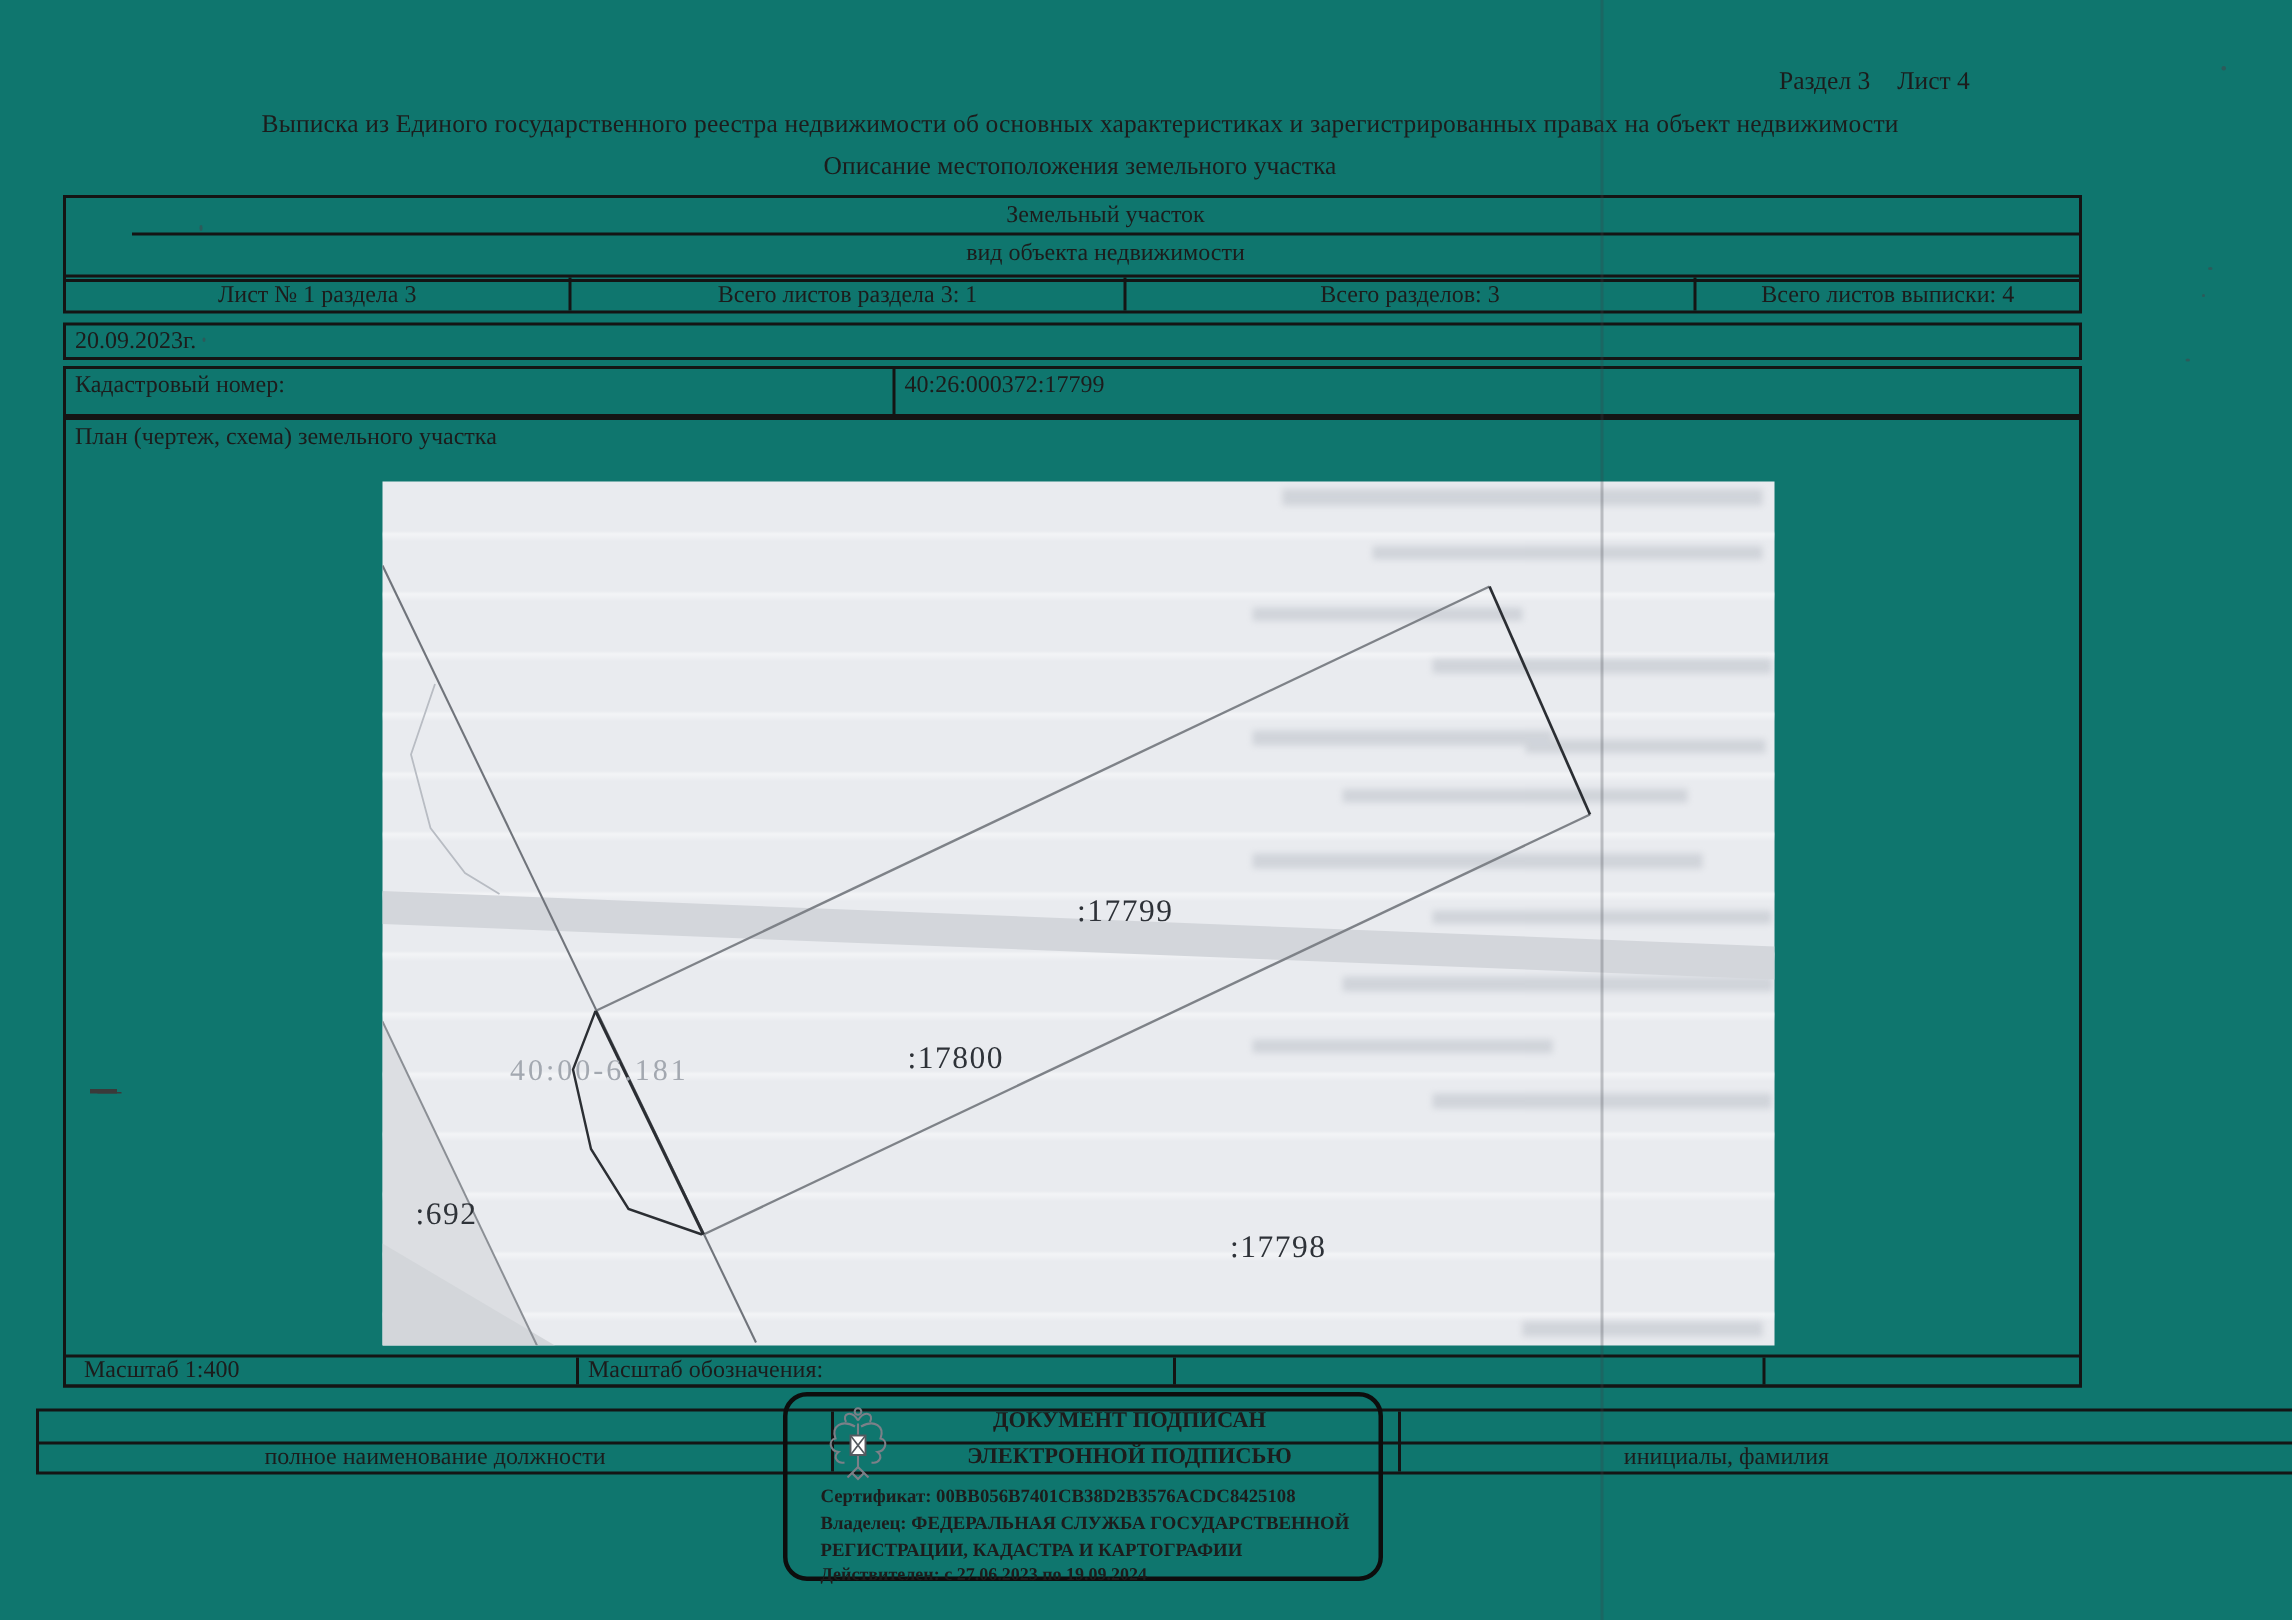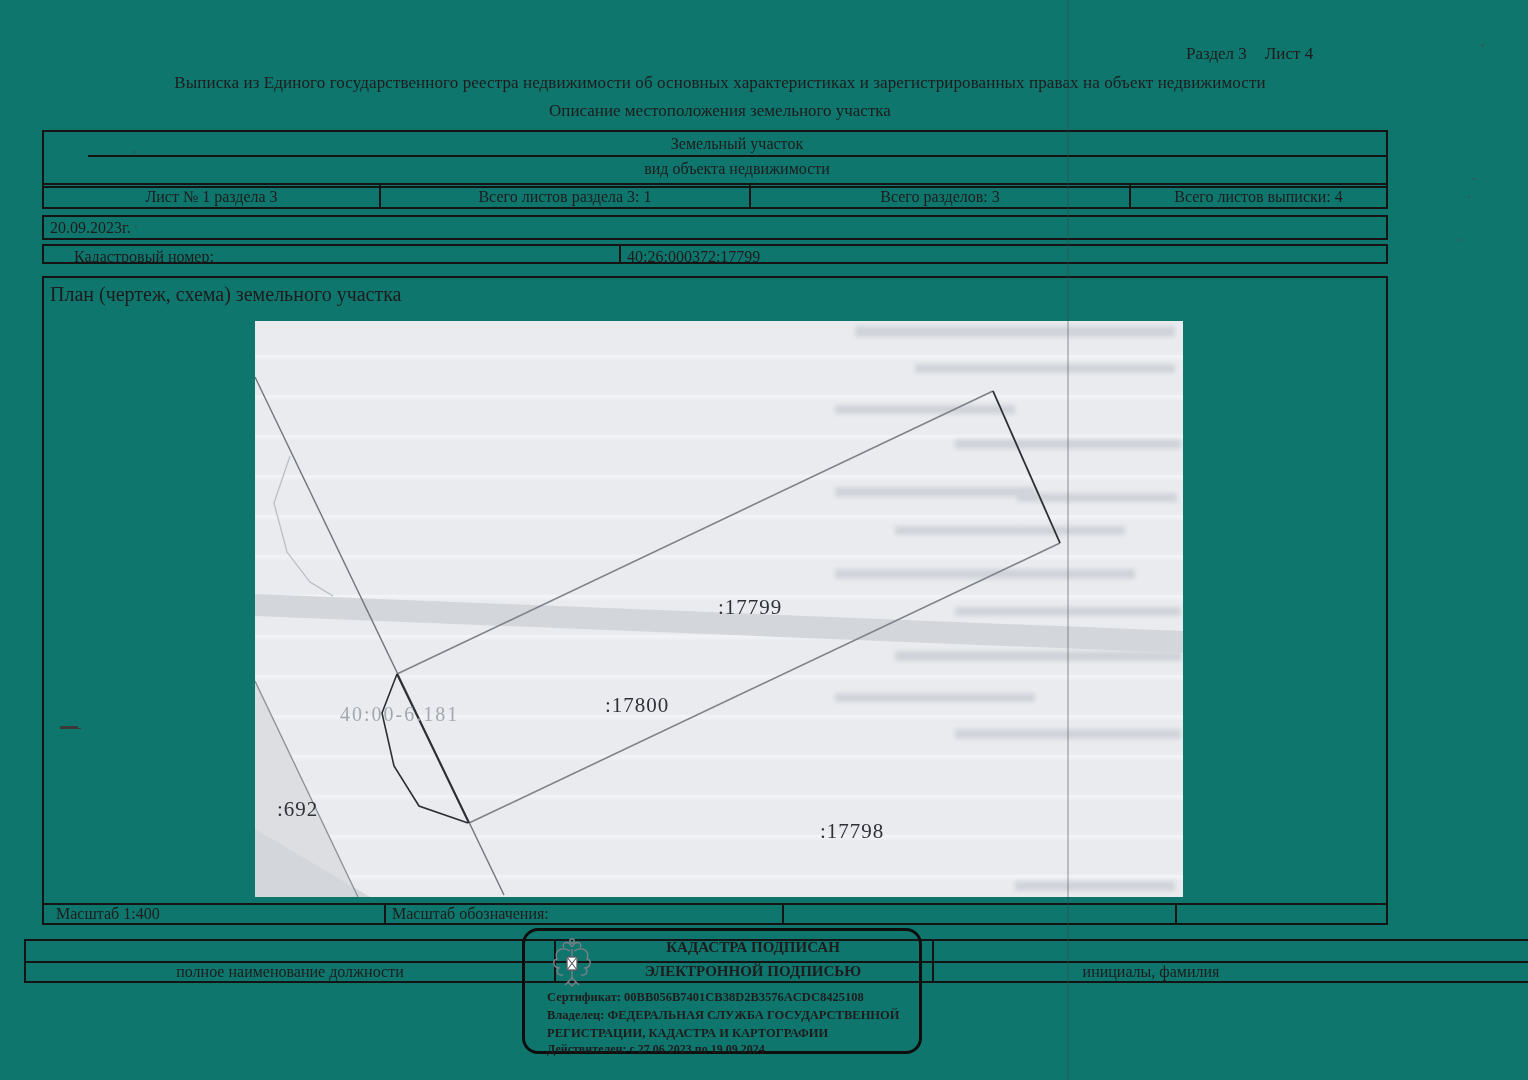--- a/index.html
+++ b/index.html
@@ -16,21 +16,21 @@
   .doc-title{top:73px;left:0;width:1440px;text-align:center;font-size:17px;letter-spacing:.1px;}
   .doc-subtitle{top:101px;left:0;width:1440px;text-align:center;font-size:17px;}
   
   .bx{position:absolute;left:42px;width:1346px;border:2px solid #141414;box-sizing:border-box;background:transparent;}
   .row-c{text-align:center;font-size:16px;line-height:23px;height:23px;overflow:hidden;}
   .cells{display:flex;height:100%;}
   .cells>div{box-sizing:border-box;text-align:center;font-size:16px;line-height:24px;overflow:hidden;}
   .cells>div+div{border-left:2px solid #141414;}
   .lpad{padding-left:6px;text-align:left;}
   
-  .plan-header{top:283px;left:50px;font-size:20px;text-align:right;}
+  .plan-header{top:283px;left:50px;font-size:16px;text-align:right;}
   .map{
     top:321px;left:255px;width:928px;height:576px;
     background-color:#e9ebef;
     background-image:repeating-linear-gradient(180deg,
       rgba(255,255,255,0) 0px, rgba(255,255,255,0) 33px,
       rgba(255,255,255,.45) 35px, rgba(255,255,255,0) 40px);
   }
   .map svg{position:absolute;top:0;left:0;}
   .map-label{position:absolute;font-size:21px;color:#2e3238;letter-spacing:1px;white-space:nowrap;}
   .map-label.grey{color:#a3a8b0;font-size:20px;letter-spacing:2px;}
@@ -81,21 +81,21 @@
       <div style="width:370px;">Всего листов раздела 3: 1</div>
       <div style="width:380px;">Всего разделов: 3</div>
       <div style="flex:1;">Всего листов выписки: 4</div>
     </div>
   </div>
 
   <div class="bx" style="top:215px;height:25px;">
     <div class="row-c lpad" style="line-height:22px;">20.09.2023г.</div>
   </div>
 
-  <div class="bx" style="top:244px;height:20px;padding-left:24px;">
+  <div class="bx" style="top:244px;height:36px;">
     <div class="cells">
       <div class="lpad" style="width:514px;line-height:21px;text-align:left;">Кадастровый номер:</div>
       <div class="lpad" style="flex:1;line-height:21px;text-align:left;margin-left:37px;">40:26:000372:17799</div>
     </div>
   </div>
 
   <div class="bx" style="top:276px;height:649px;"></div>
   <div class="abs plan-header">План (чертеж, схема) земельного участка</div>
 
   <div class="abs map">
@@ -171,21 +171,21 @@
           <path d="M19 14 C10 9, 3 14, 6 22 C1 23, 2 30, 8 31 C4 34, 7 39, 12 38"></path>
           <path d="M23 14 C32 9, 39 14, 36 22 C41 23, 40 30, 34 31 C38 34, 35 39, 30 38"></path>
           <path d="M21 12 L21 42"></path>
           <path d="M14 48 L21 41 L28 48"></path>
           <path d="M17 45 L21 49 L25 45"></path>
         </g>
         <rect x="16" y="20" width="10" height="13" fill="#ffffff" stroke="#555a60" stroke-width="1.3"></rect>
         <path d="M16 20 L26 33 M26 20 L16 33" stroke="#555a60" stroke-width="1.1"></path>
       </svg>
     </span>
-    <div class="t1">КАДАСТРА ПОДПИСАН</div>
+    <div class="t1">ДОКУМЕНТ ПОДПИСАН</div>
     <div class="t2">ЭЛЕКТРОННОЙ ПОДПИСЬЮ</div>
     <div class="d1">Сертификат: 00BB056B7401CB38D2B3576ACDC8425108</div>
     <div class="d2">Владелец: ФЕДЕРАЛЬНАЯ СЛУЖБА ГОСУДАРСТВЕННОЙ</div>
     <div class="d3">РЕГИСТРАЦИИ, КАДАСТРА И КАРТОГРАФИИ</div>
     <div class="d4">Действителен: с 27.06.2023 по 19.09.2024</div>
   </div>
 
   <div class="abs fold"></div>
   <div class="abs dash"></div>
   <div class="speck" style="left:1481px;top:44px;width:3px;height:3px;"></div>

